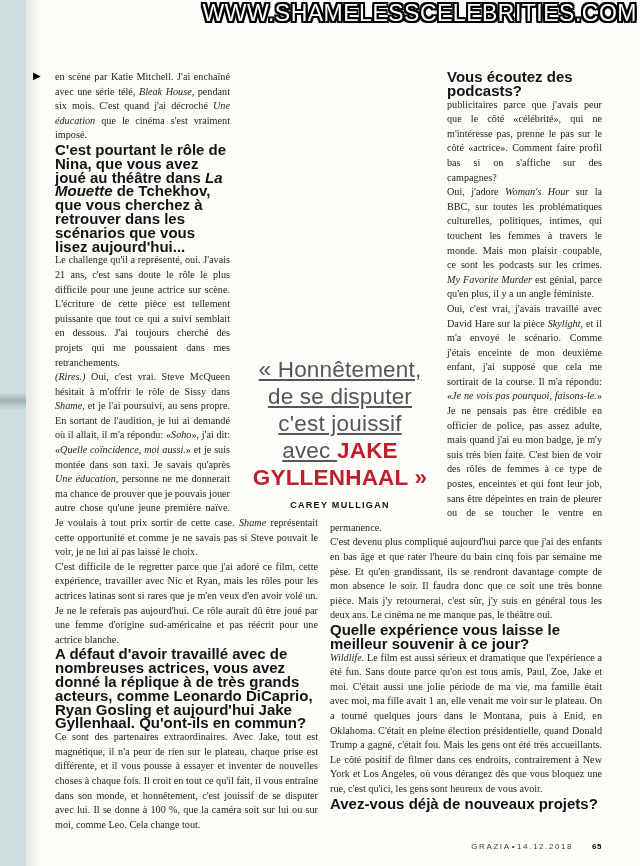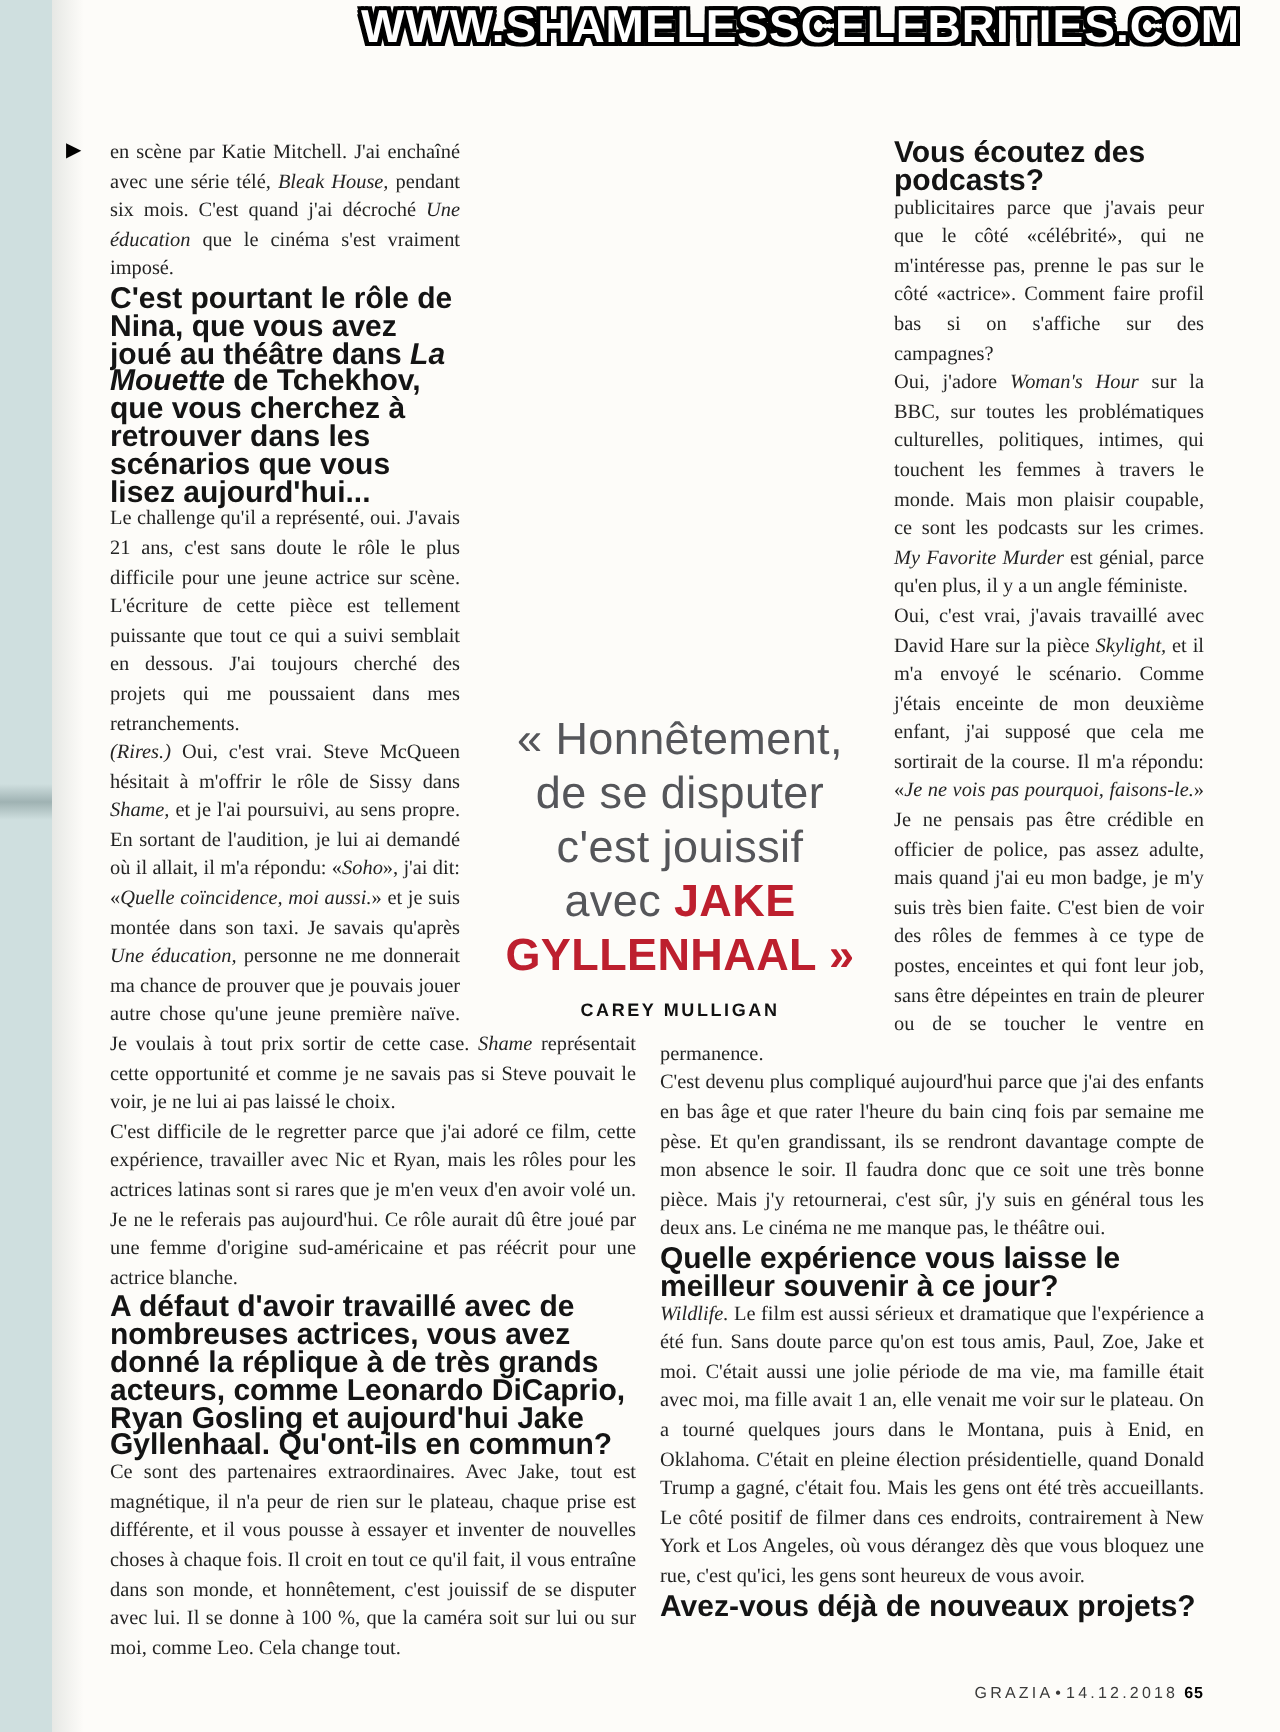--- a/index.html
+++ b/index.html
@@ -10,22 +10,22 @@
   .scan-page{position:absolute;inset:0;background:#fdfcf9;}
   .side-strip{position:absolute;left:0;top:0;width:26px;height:866px;
     background:var(--strip-color,#cfdfdf);}
   .strip-fold{position:absolute;left:0;top:392px;width:26px;height:18px;
     background:linear-gradient(180deg,rgba(70,95,96,0),rgba(70,95,96,0.35) 50%,rgba(70,95,96,0));}
   .page-edge{position:absolute;left:26px;top:0;width:16px;height:866px;
     background:linear-gradient(90deg,rgba(150,160,156,0.22),rgba(255,255,255,0));}
 
   .banner{
     position:absolute;top:0;left:0;right:0;height:27px;line-height:27px;
-    text-align:right;padding-right:20px;white-space:nowrap;
-    font-weight:700;font-size:23px;letter-spacing:0.5px;color:#ffffff;
+    text-align:right;padding-right:3px;white-space:nowrap;
+    font-weight:400;font-size:23px;letter-spacing:0.5px;color:#ffffff;
     text-shadow:
       -2px -2px 0 #000, 2px -2px 0 #000, -2px 2px 0 #000, 2px 2px 0 #000,
       -2px 0 0 #000, 2px 0 0 #000, 0 -2px 0 #000, 0 2px 0 #000,
       -1px -1px 0 #000, 1px 1px 0 #000;
   }
 
   .marker{position:absolute;left:33px;top:71px;font-size:10px;line-height:10px;color:#000;}
 
   .col{position:absolute;top:70px;height:782px;overflow:hidden;}
   .col-left{left:55px;width:263px;}
@@ -35,28 +35,28 @@
 
   .para{margin:0;}
   .para-a{font-family:"Liberation Serif",serif;font-size:10.2px;line-height:14.6px;
     color:#242424;text-align:justify;}
   .para-q{font-family:"Liberation Sans",sans-serif;font-weight:700;font-size:15px;
     line-height:13.8px;color:#141414;text-align:left;}
   .run-i{font-style:italic;}
 
   .pull-quote{position:absolute;left:238px;top:356px;width:204px;text-align:center;}
   .quote-line{font-size:22.5px;line-height:27px;letter-spacing:0.2px;font-weight:400;}
-  .q-gray{color:var(--quote-gray,#55565a);}
+  .q-gray{color:var(--quote-gray,#55565a);text-decoration:underline;}
   .q-red{color:var(--quote-red,#bd1f2e);font-weight:700;}
   .quote-attr{margin-top:9px;font-size:9px;font-weight:700;letter-spacing:1.3px;color:#111;}
 
   .footer{position:absolute;right:38px;top:842px;font-size:8px;letter-spacing:1.6px;
     color:#3a3a3a;font-weight:500;white-space:nowrap;}
   .footer .sep{margin:0 1px;}
-  .footer .pagenum{font-weight:700;color:#000;margin-left:3px;letter-spacing:0.5px;}
+  .footer .pagenum{font-weight:700;color:#000;margin-left:19px;letter-spacing:0.5px;}
 </style>
 </head>
 <body>
 
 <div class="scan-page">
   <div class="side-strip"></div>
   <div class="strip-fold"></div>
   <div class="page-edge"></div>
 
   <div class="banner">WWW.SHAMELESSCELEBRITIES.COM</div>

